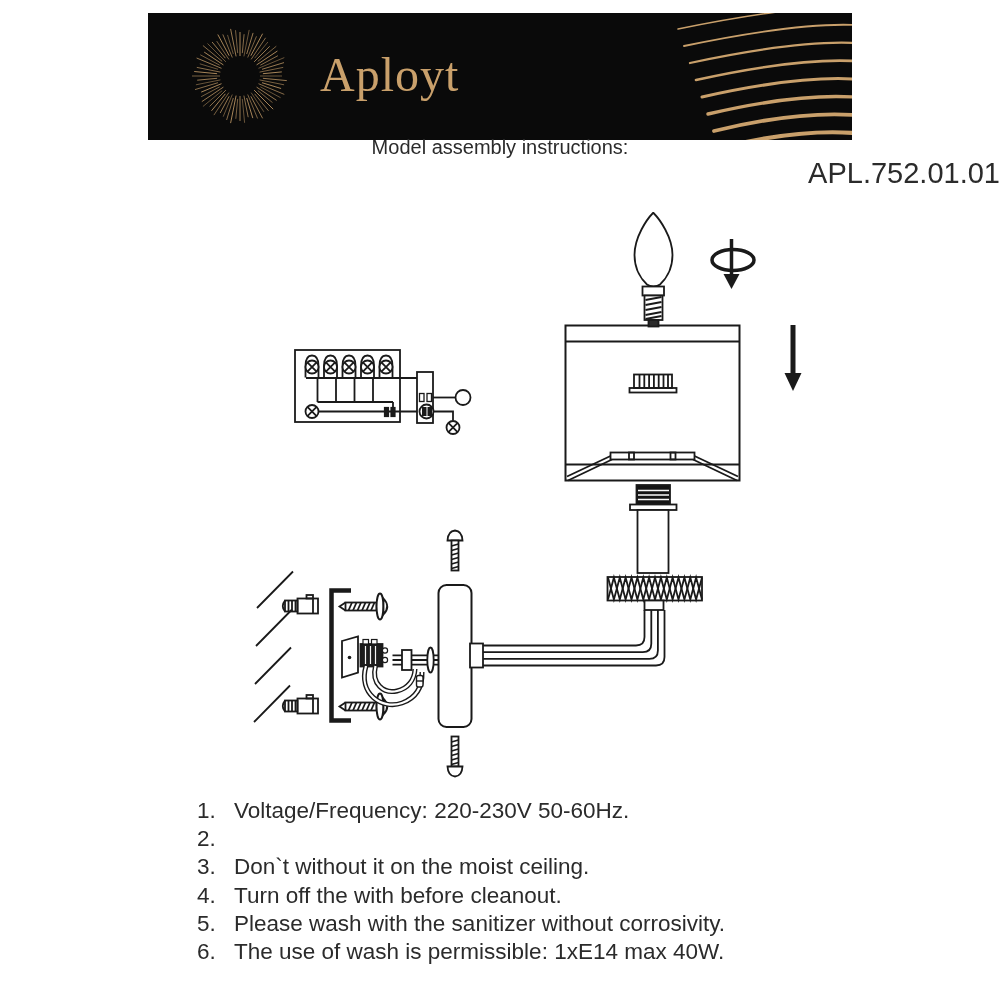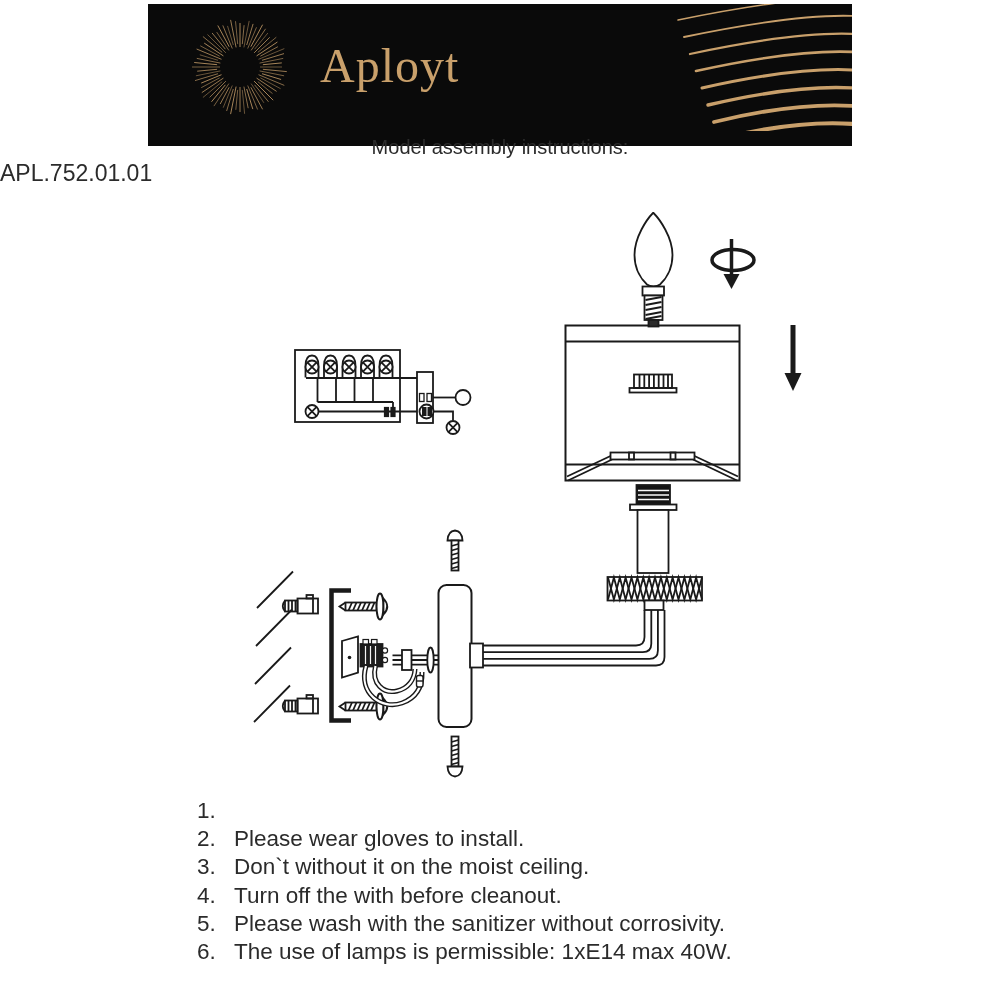--- a/index.html
+++ b/index.html
@@ -1,26 +1,26 @@
 <!DOCTYPE html>
 <html style="--banner-bg: #0a0a0a; --gold: #c9a06b; --line: #1a1a1a; --text: #2b2b2b;"><head>
 <meta charset="utf-8">
 <style>
   html,body{margin:0;padding:0;}
   body{width:1000px;height:1000px;background:#ffffff;position:relative;overflow:hidden;
        font-family:"Liberation Sans","DejaVu Sans",sans-serif;}
   .page{position:absolute;inset:0;}
-  .banner{position:absolute;left:148px;top:4px;width:704px;height:142px;
+  .banner{position:absolute;left:148px;top:13px;width:704px;height:127px;
           background:var(--banner-bg,#0a0a0a);overflow:hidden;}
   .banner svg{position:absolute;inset:0;}
   .logo{position:absolute;left:172px;top:33px;font-family:"Liberation Serif","DejaVu Serif",serif;
         font-size:48px;line-height:1.2;font-weight:400;letter-spacing:1px;color:var(--gold,#c9a06b);}
   .title{position:absolute;left:0;right:0;top:134px;text-align:center;font-size:20px;
          line-height:26px;color:var(--text,#2b2b2b);}
-  .model{position:absolute;left:0;right:0;top:160px;text-align:left;font-size:23px;
+  .model{position:absolute;left:0;right:0;top:160px;text-align:right;font-size:29px;
          line-height:26px;color:var(--text,#2b2b2b);}
   .diagram{position:absolute;left:0;top:0;width:1000px;height:1000px;
            stroke:var(--line,#1a1a1a);fill:none;stroke-width:1.8;}
   .instructions{position:absolute;left:197px;top:797px;margin:0;padding:0;list-style:none;}
   .inst-row{display:flex;font-size:22.5px;line-height:28.2px;color:var(--text,#2b2b2b);}
   .inst-num{width:37px;flex:none;}
   .inst-txt{white-space:nowrap;}
 </style>
 </head>
 <body>
@@ -287,35 +287,35 @@
           <path d="M307.4 406.9 L316.6 416.1 M307.4 416.1 L316.6 406.9"></path>
           <circle cx="453" cy="427.5" r="6.5" fill="#ffffff"></circle>
           <path d="M448.4 422.9 L457.6 432.1 M448.4 432.1 L457.6 422.9"></path>
         </g>
     </g>
   </svg>
 
   <ol class="instructions">
     <li class="inst-row">
       <span class="inst-num">1.</span>
+      <span class="inst-txt">Voltage/Frequency: 220-230V 50-60Hz.</span>
     </li>
     <li class="inst-row">
       <span class="inst-num">2.</span>
-      <span class="inst-txt">Please wear gloves to install.</span>
     </li>
     <li class="inst-row">
       <span class="inst-num">3.</span>
       <span class="inst-txt">Don`t without it on the moist ceiling.</span>
     </li>
     <li class="inst-row">
       <span class="inst-num">4.</span>
       <span class="inst-txt">Turn off the with before cleanout.</span>
     </li>
     <li class="inst-row">
       <span class="inst-num">5.</span>
       <span class="inst-txt">Please wash with the sanitizer without corrosivity.</span>
     </li>
     <li class="inst-row">
       <span class="inst-num">6.</span>
-      <span class="inst-txt">The use of lamps is permissible: 1xE14 max 40W.</span>
+      <span class="inst-txt">The use of wash is permissible: 1xE14 max 40W.</span>
     </li>
   </ol>
 </div>
 
 </body></html>

